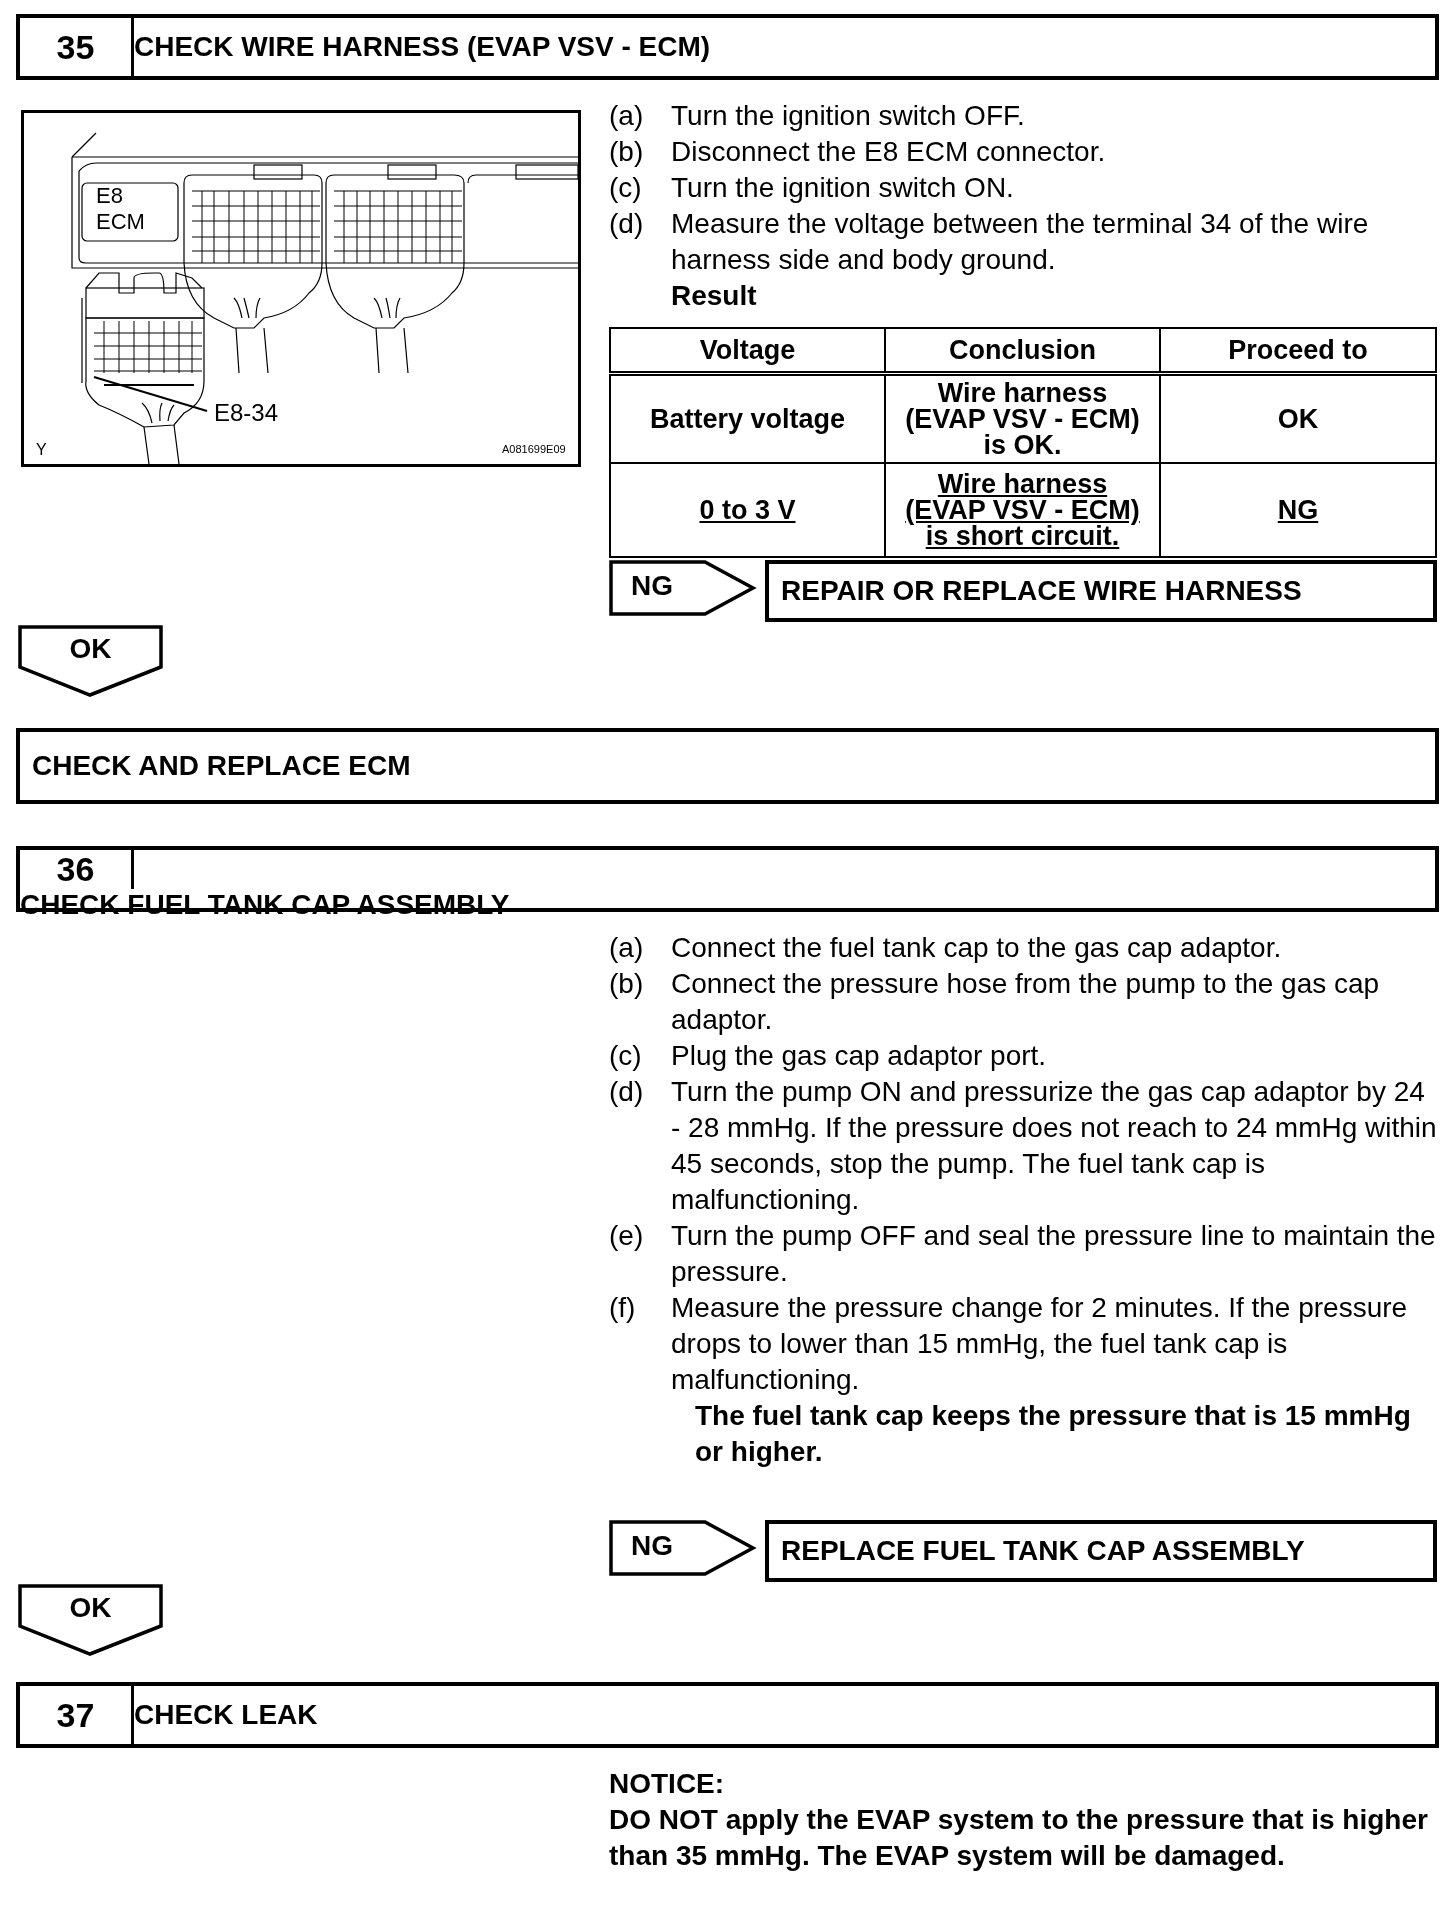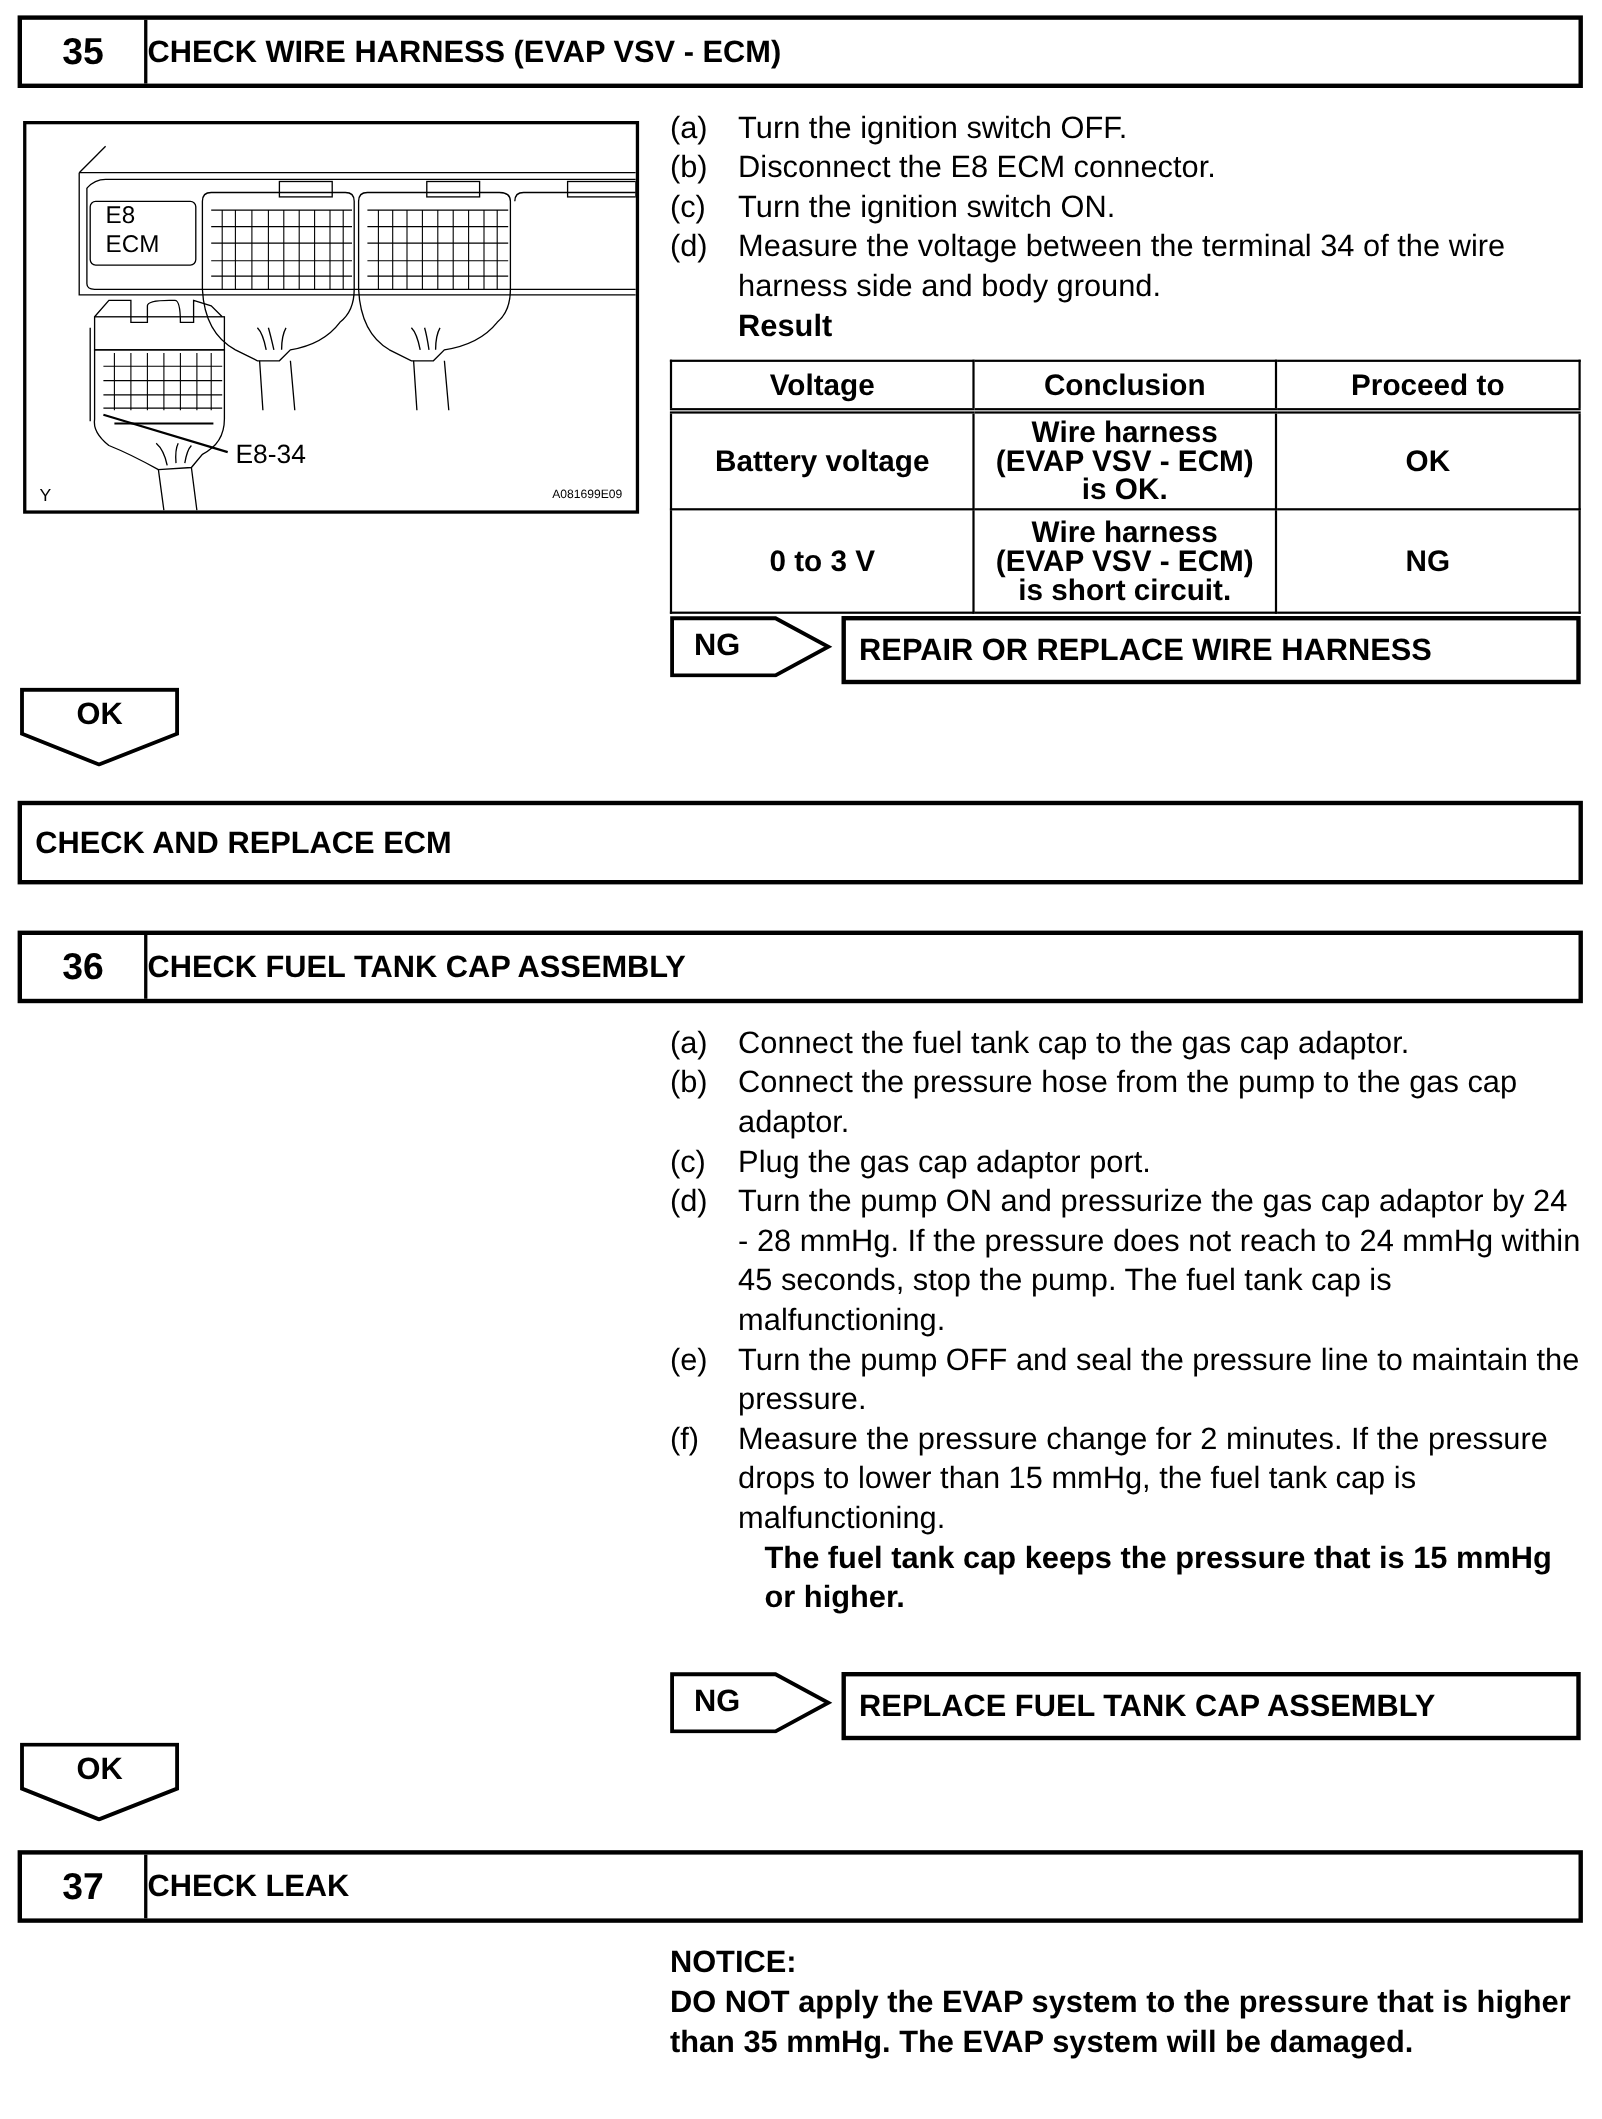--- a/index.html
+++ b/index.html
@@ -126,21 +126,21 @@
       <th class="c" style="width:253px;">Conclusion</th>
       <th>Proceed to</th>
     </tr>
   </thead>
   <tbody>
     <tr style="height:66px;">
       <td>Battery voltage</td>
       <td>Wire harness (EVAP VSV - ECM) is OK.</td>
       <td>OK</td>
     </tr>
-    <tr style="height:94px;">
+    <tr style="height:94px;text-decoration:underline;">
       <td>0 to 3 V</td>
       <td>Wire harness (EVAP VSV - ECM) is short circuit.</td>
       <td>NG</td>
     </tr>
   </tbody>
 </table>
 
 <div class="ng-wrap" style="top:560px;">
   <svg class="ng-arrow" viewBox="0 0 148 56">
     <path d="M2 2 L96 2 L144 28 L96 54 L2 54 Z" fill="#fff" stroke="#000" stroke-width="3.5"></path>
@@ -151,21 +151,21 @@
 
 <div class="ok-wrap" style="top:625px;">
   <svg width="145" height="72" viewBox="0 0 145 72" class="abs" style="left:0;top:0;">
     <path d="M2 2 L143 2 L143 42 L72 70 L2 42 Z" fill="#fff" stroke="#000" stroke-width="3.5"></path>
   </svg>
   <span class="ok-label">OK</span>
 </div>
 
 <div class="action-box" style="top:728px;">CHECK AND REPLACE ECM</div>
 
-<div class="step-header" style="top:846px;">
+<div class="step-header" style="top:846px;flex-direction:column;">
   <div class="step-num">36</div>
   <div class="step-title">CHECK FUEL TANK CAP ASSEMBLY</div>
 </div>
 
 <div class="steps" style="top:930px;">
   <div class="step-row">
     <span class="step-lbl">(a)</span>
     <span class="step-txt">Connect the fuel tank cap to the gas cap adaptor.</span>
   </div>
   <div class="step-row">

